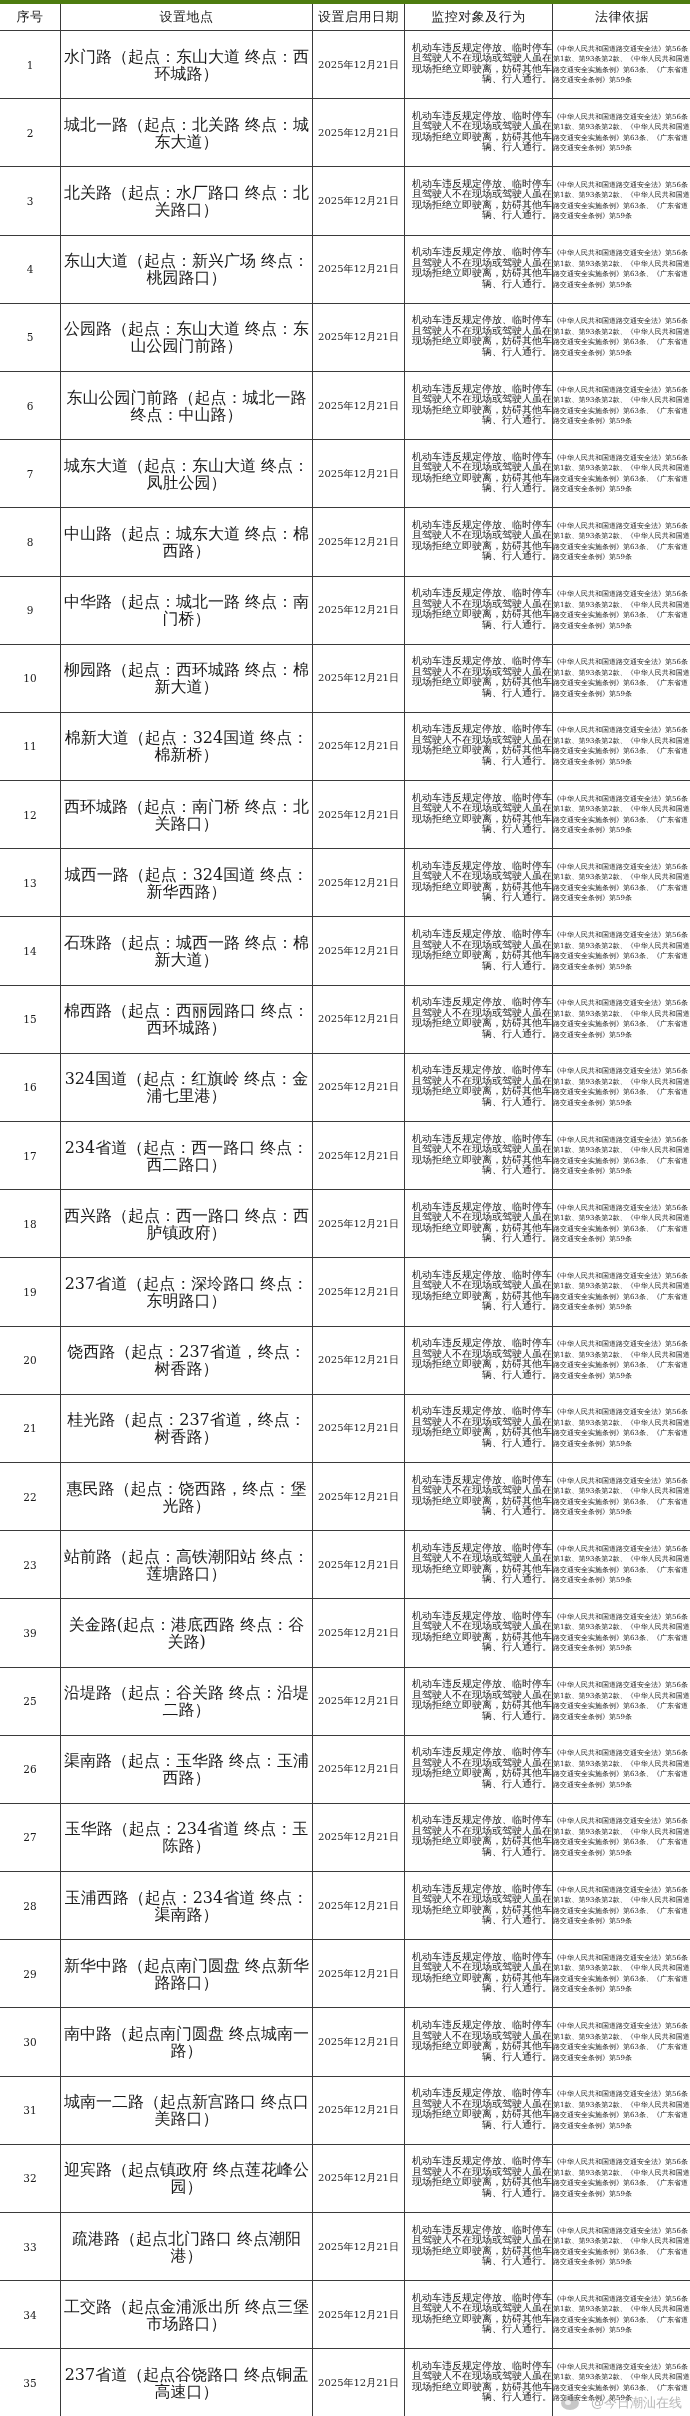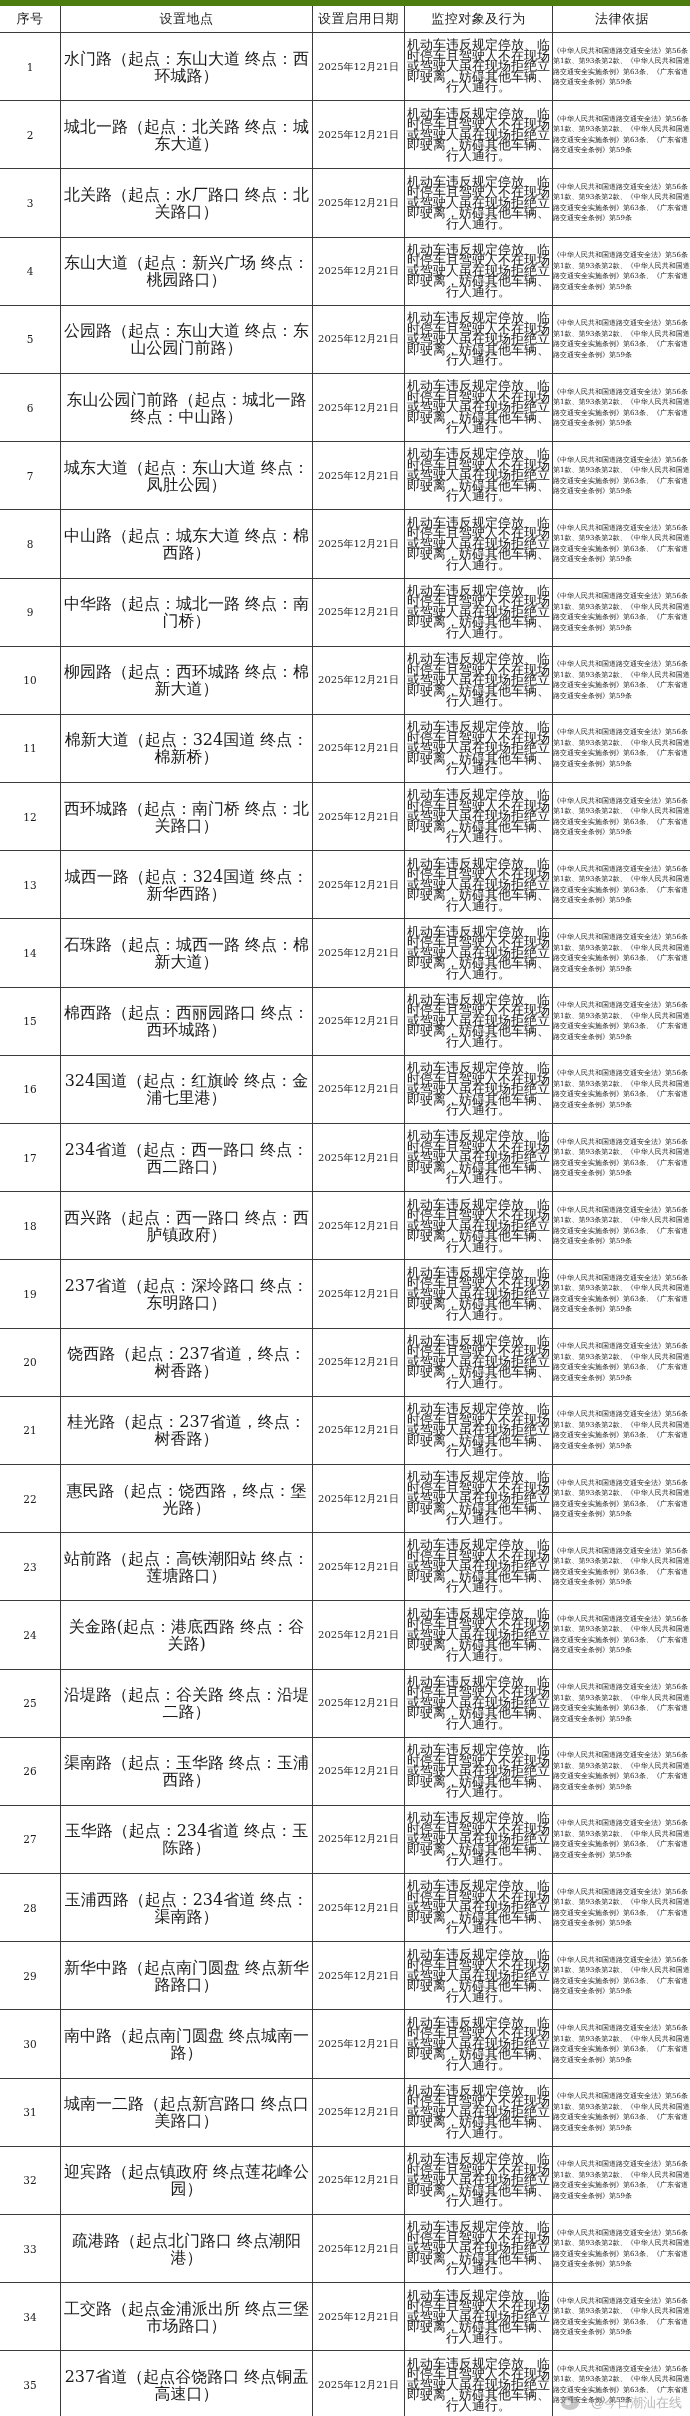--- a/index.html
+++ b/index.html
@@ -30,46 +30,47 @@
       border: 1px solid #3a3a3a;
       padding: 0;
       vertical-align: middle;
     }
     table.grid thead th {
       height: 26px;
       font-size: 13px;
       font-weight: normal;
       text-align: center;
       letter-spacing: 0.5px;
-      border-top: 6px solid #4d7c0f;
+      border-top: 4px solid #4d7c0f;
     }
     table.grid tbody tr {
       height: 68.2px;
     }
     td.no {
       text-align: center;
       font-size: 10.5px;
     }
     td.loc {
       text-align: center;
       font-size: 16px;
       line-height: 17px;
       padding: 0 10px;
     }
     td.date {
       text-align: center;
       font-size: 10px;
       white-space: nowrap;
     }
     td.mon {
-      font-size: 13px;
+      font-size: 10px;
       line-height: 10.5px;
       padding: 0 3px;
-      text-align: center;
+      text-align: right;
       color: #222;
+      font-family: Liberation Mono, monospace;
     }
     td.law {
       font-size: 7px;
       line-height: 10.5px;
       padding: 0 3px;
       text-align: left;
       color: #222;
     }
     .watermark {
       position: absolute;
@@ -275,21 +276,21 @@
         <td class="law">《中华人民共和国道路交通安全法》第56条第1款、第93条第2款、《中华人民共和国道路交通安全实施条例》第63条、《广东省道路交通安全条例》第59条</td>
       </tr>
       <tr>
         <td class="no">23</td>
         <td class="loc">站前路（起点：高铁潮阳站 终点：莲塘路口）</td>
         <td class="date">2025年12月21日</td>
         <td class="mon">机动车违反规定停放、临时停车且驾驶人不在现场或驾驶人虽在现场拒绝立即驶离，妨碍其他车辆、行人通行。</td>
         <td class="law">《中华人民共和国道路交通安全法》第56条第1款、第93条第2款、《中华人民共和国道路交通安全实施条例》第63条、《广东省道路交通安全条例》第59条</td>
       </tr>
       <tr>
-        <td class="no">24</td>
+        <td class="no">39</td>
         <td class="loc">关金路(起点：港底西路 终点：谷关路)</td>
         <td class="date">2025年12月21日</td>
         <td class="mon">机动车违反规定停放、临时停车且驾驶人不在现场或驾驶人虽在现场拒绝立即驶离，妨碍其他车辆、行人通行。</td>
         <td class="law">《中华人民共和国道路交通安全法》第56条第1款、第93条第2款、《中华人民共和国道路交通安全实施条例》第63条、《广东省道路交通安全条例》第59条</td>
       </tr>
       <tr>
         <td class="no">25</td>
         <td class="loc">沿堤路（起点：谷关路 终点：沿堤二路）</td>
         <td class="date">2025年12月21日</td>
         <td class="mon">机动车违反规定停放、临时停车且驾驶人不在现场或驾驶人虽在现场拒绝立即驶离，妨碍其他车辆、行人通行。</td>

